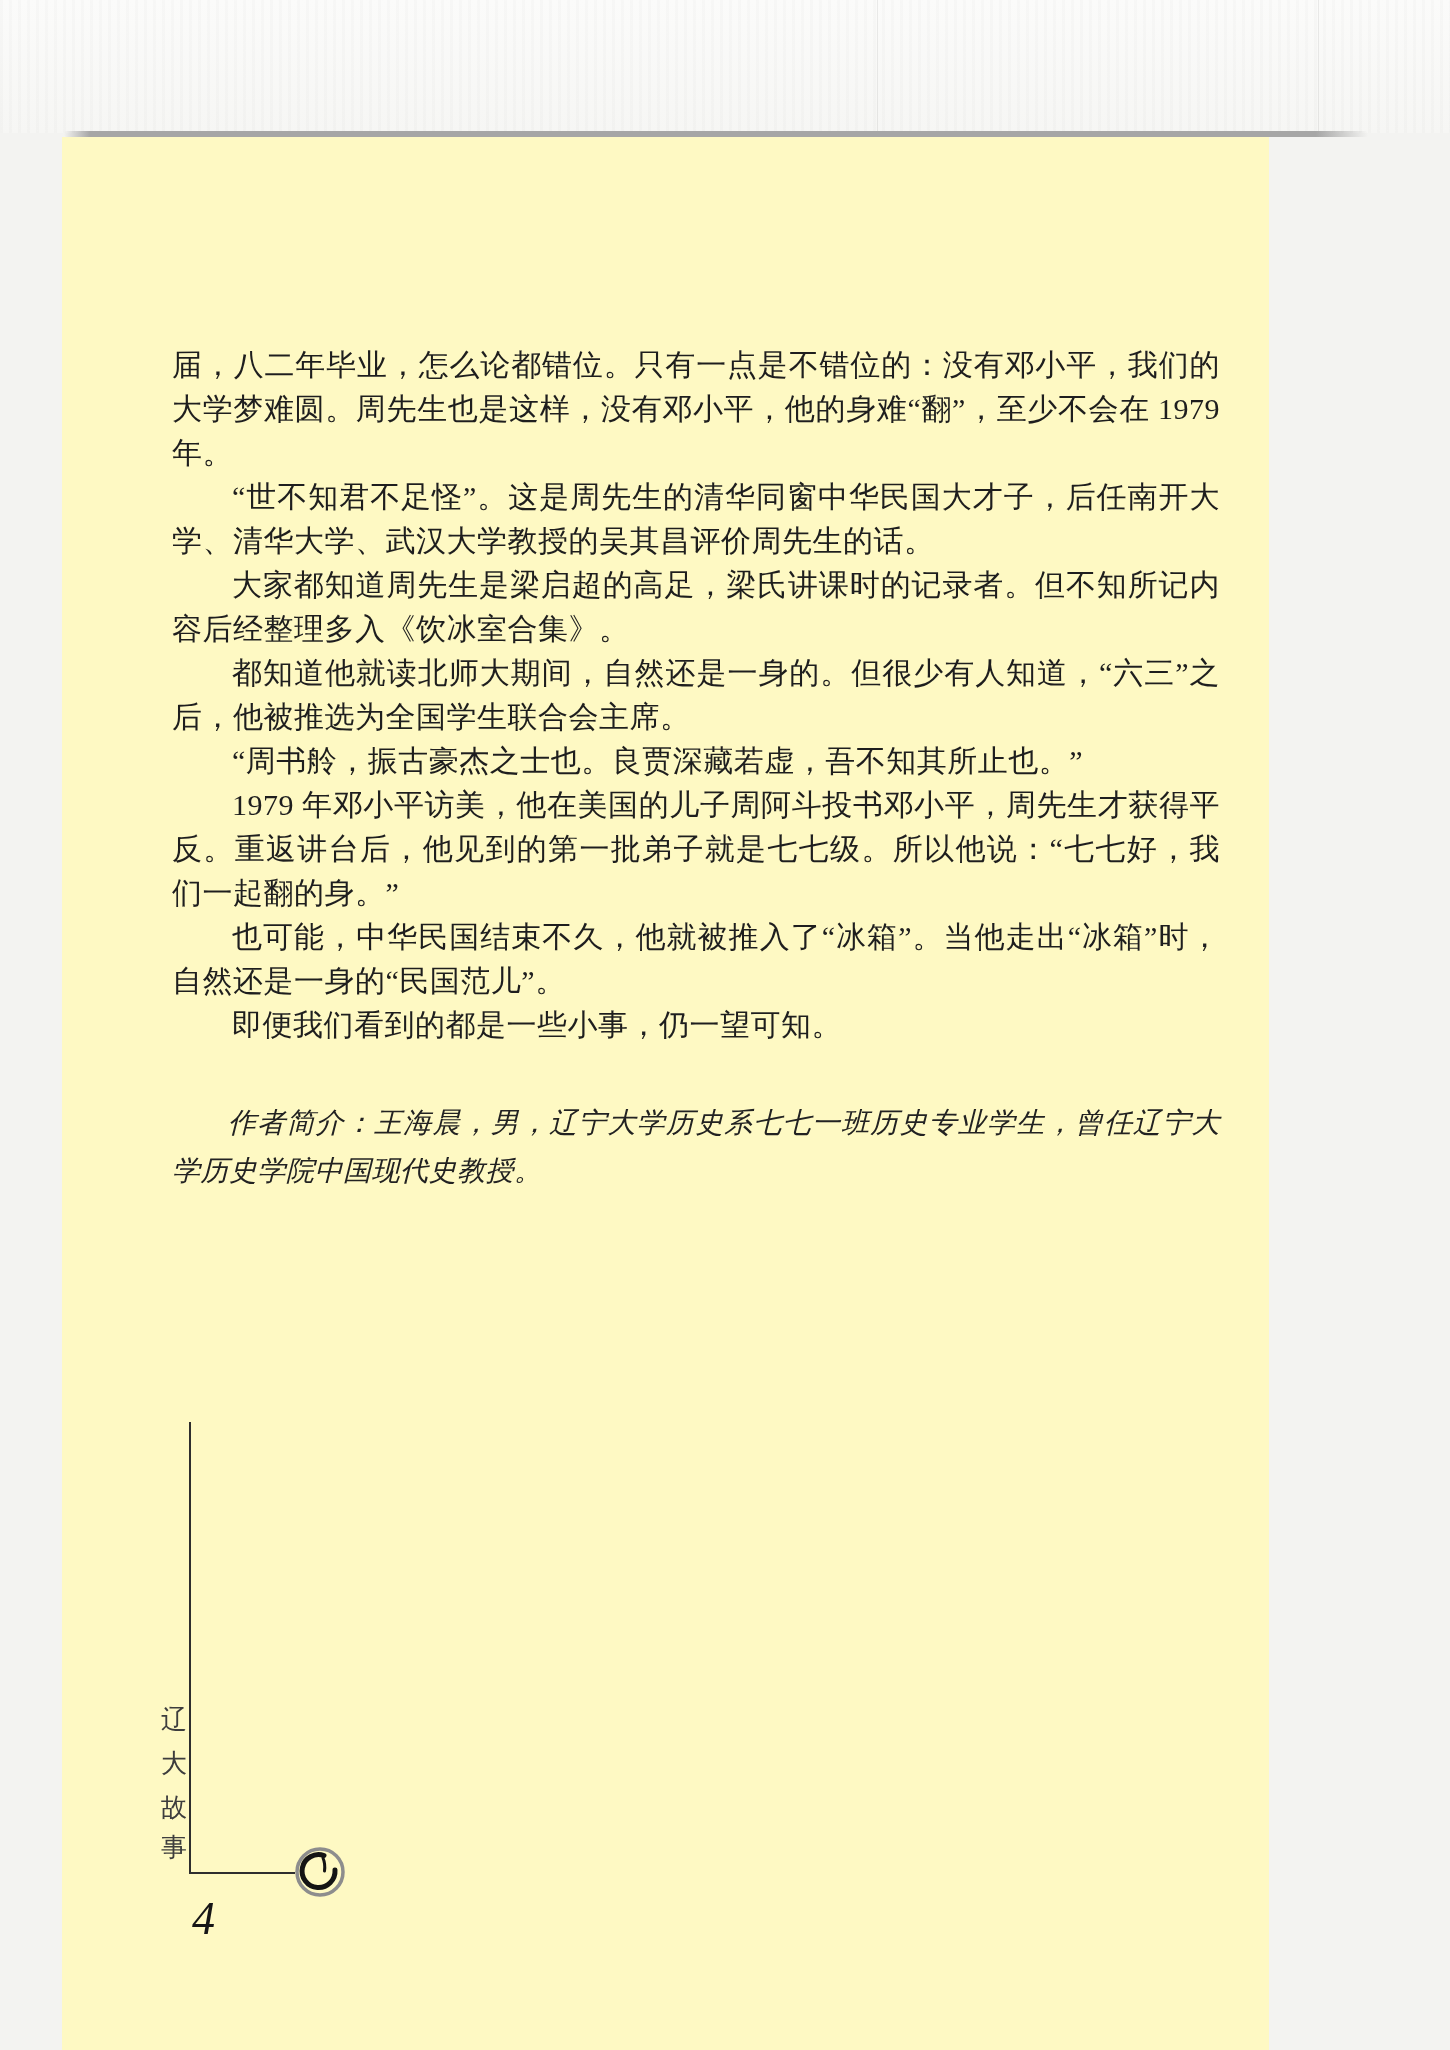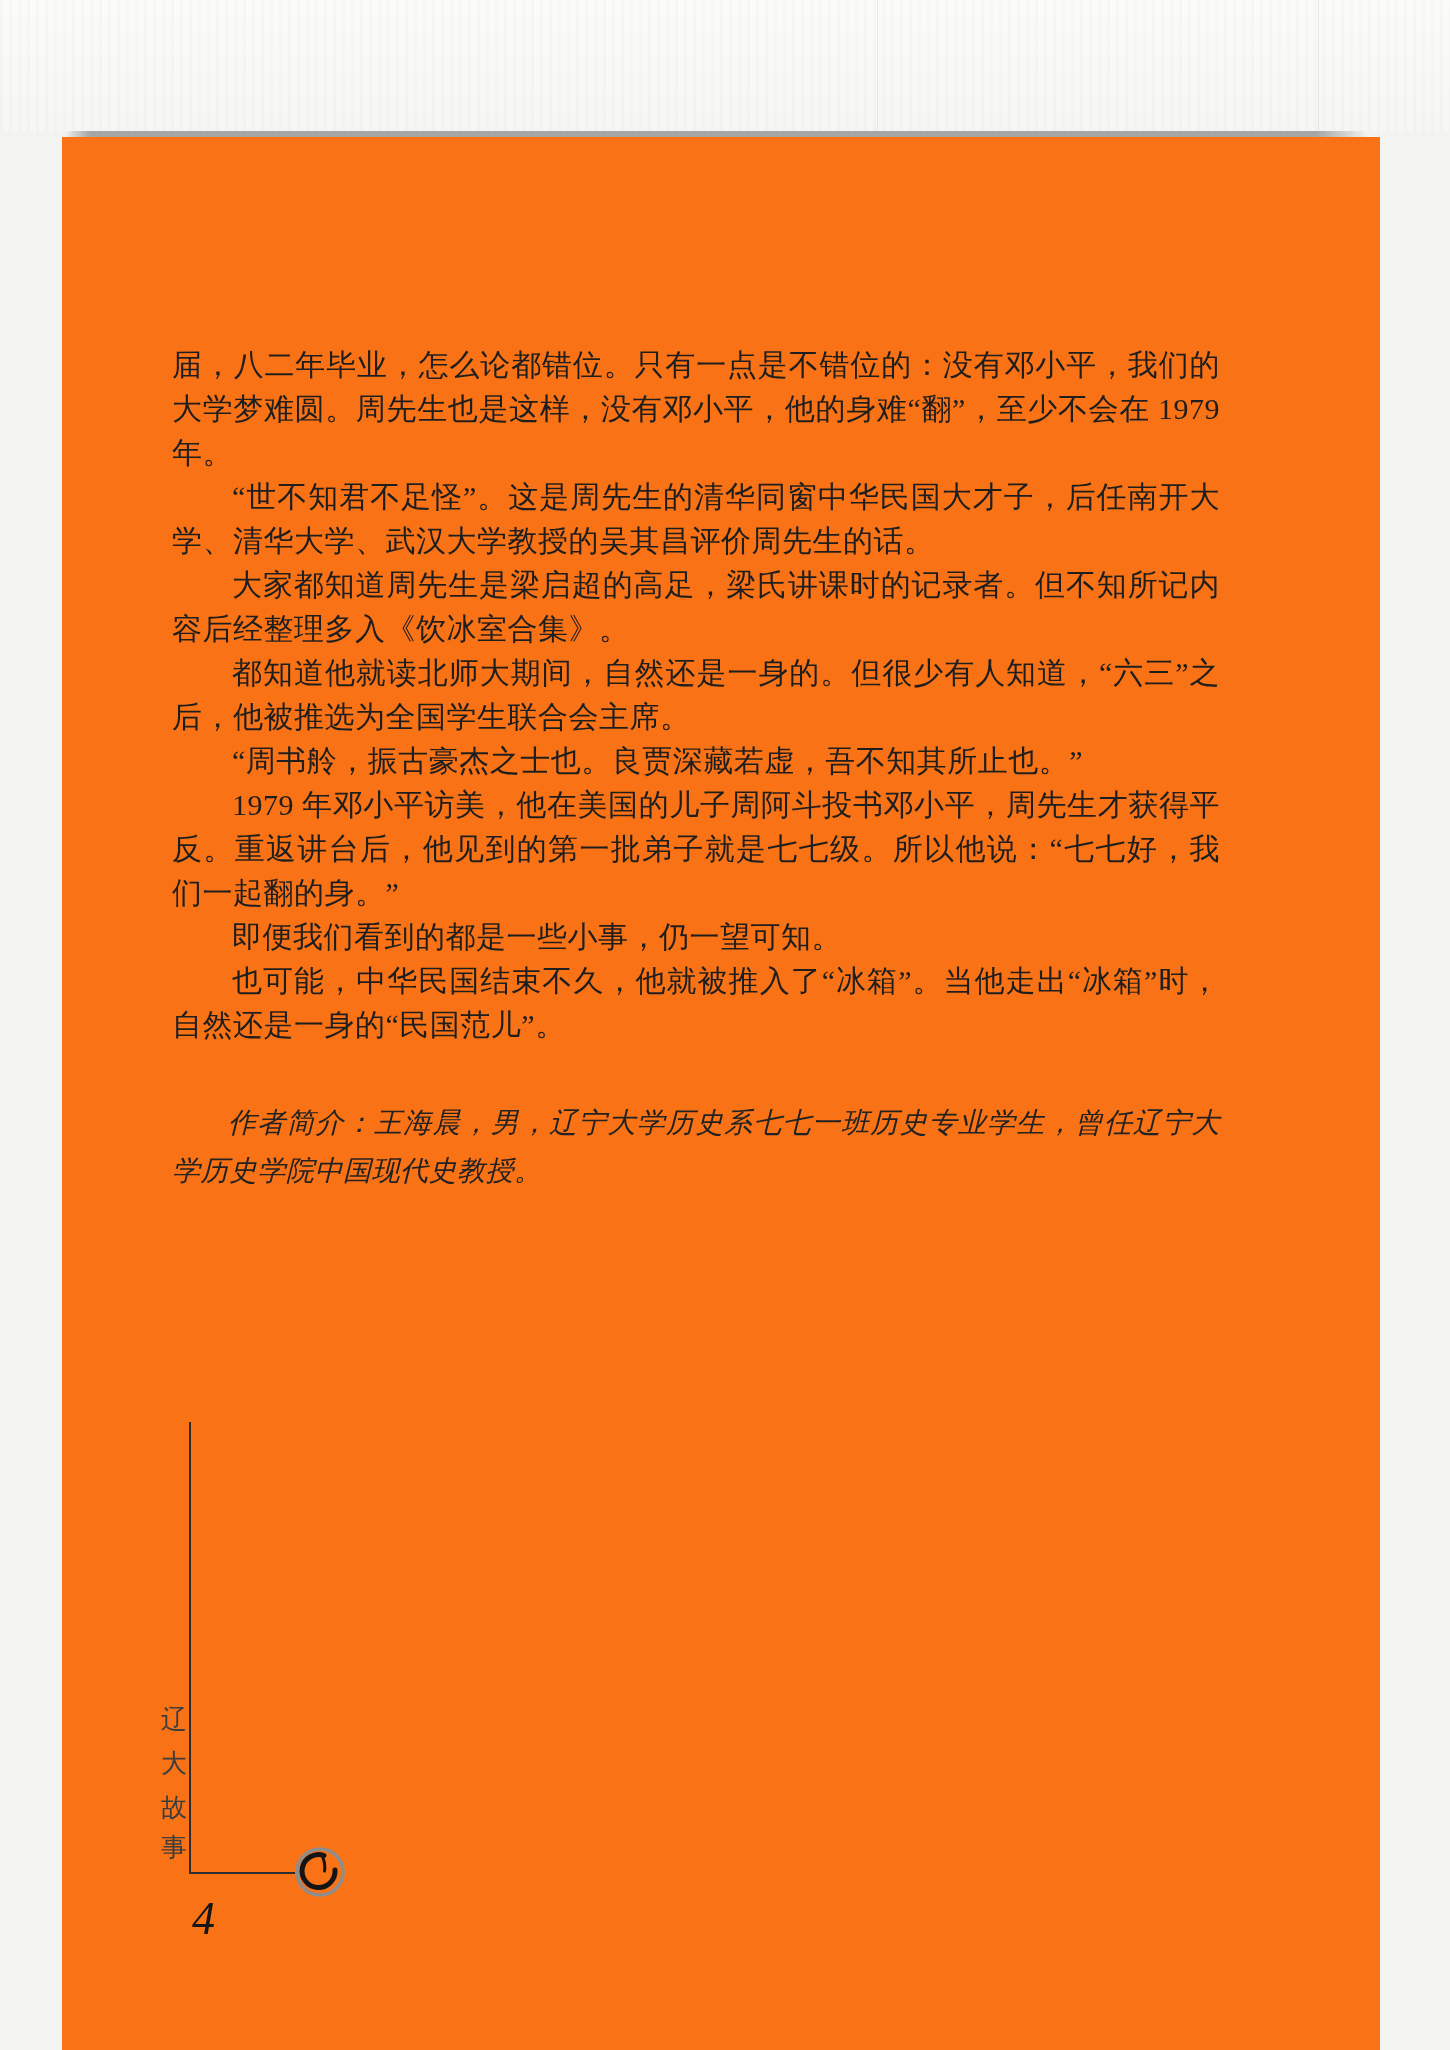--- a/index.html
+++ b/index.html
@@ -21,22 +21,22 @@
   .streak.s1 { left: 877px; }
   .streak.s2 { left: 1318px; }
   
   .page-top-edge {
     position: absolute; left: 64px; top: 131px; width: 1304px; height: 6px;
     border-radius: 3px;
     background: linear-gradient(90deg, rgba(168,168,168,0) 0%, #a6a6a6 2%, #a6a6a6 96%, rgba(168,168,168,0) 100%);
   }
   
   .page {
-    position: absolute; left: 62px; top: 137px; width: 1318px; height: 1913px;
-    background: #f97316;
+    position: absolute; left: 62px; top: 137px; width: 1207px; height: 1913px;
+    background: #fef9c3;
   }
   
   .text-block {
     position: absolute; left: 110px; top: 206px; width: 1048px;
     font-size: 30px; line-height: 44px; color: #1e1e1e;
     text-align: justify; text-justify: inter-ideograph;
     letter-spacing: 0.5px;
   }
   .text-block p { margin: 0; text-indent: 2em; }
   .text-block p.no-indent { text-indent: 0; }
@@ -82,22 +82,22 @@
 
 <div class="page">
 
   <div class="text-block">
     <p class="no-indent">届，八二年毕业，怎么论都错位。只有一点是不错位的：没有邓小平，我们的大学梦难圆。周先生也是这样，没有邓小平，他的身难“翻”，至少不会在 1979 年。</p>
     <p>“世不知君不足怪”。这是周先生的清华同窗中华民国大才子，后任南开大学、清华大学、武汉大学教授的吴其昌评价周先生的话。</p>
     <p>大家都知道周先生是梁启超的高足，梁氏讲课时的记录者。但不知所记内容后经整理多入《饮冰室合集》。</p>
     <p>都知道他就读北师大期间，自然还是一身的。但很少有人知道，“六三”之后，他被推选为全国学生联合会主席。</p>
     <p>“周书舲，振古豪杰之士也。良贾深藏若虚，吾不知其所止也。”</p>
     <p>1979 年邓小平访美，他在美国的儿子周阿斗投书邓小平，周先生才获得平反。重返讲台后，他见到的第一批弟子就是七七级。所以他说：“七七好，我们一起翻的身。”</p>
+    <p>也可能，中华民国结束不久，他就被推入了“冰箱”。当他走出“冰箱”时，自然还是一身的“民国范儿”。</p>
     <p>即便我们看到的都是一些小事，仍一望可知。</p>
-    <p>也可能，中华民国结束不久，他就被推入了“冰箱”。当他走出“冰箱”时，自然还是一身的“民国范儿”。</p>
     <p class="author-bio">作者简介：王海晨，男，辽宁大学历史系七七一班历史专业学生，曾任辽宁大学历史学院中国现代史教授。</p>
   </div>
 
   <div class="corner-rule-v"></div>
   <div class="corner-rule-h"></div>
 
   <span class="series-label c0">辽</span>
   <span class="series-label c1">大</span>
   <span class="series-label c2">故</span>
   <span class="series-label c3">事</span>

